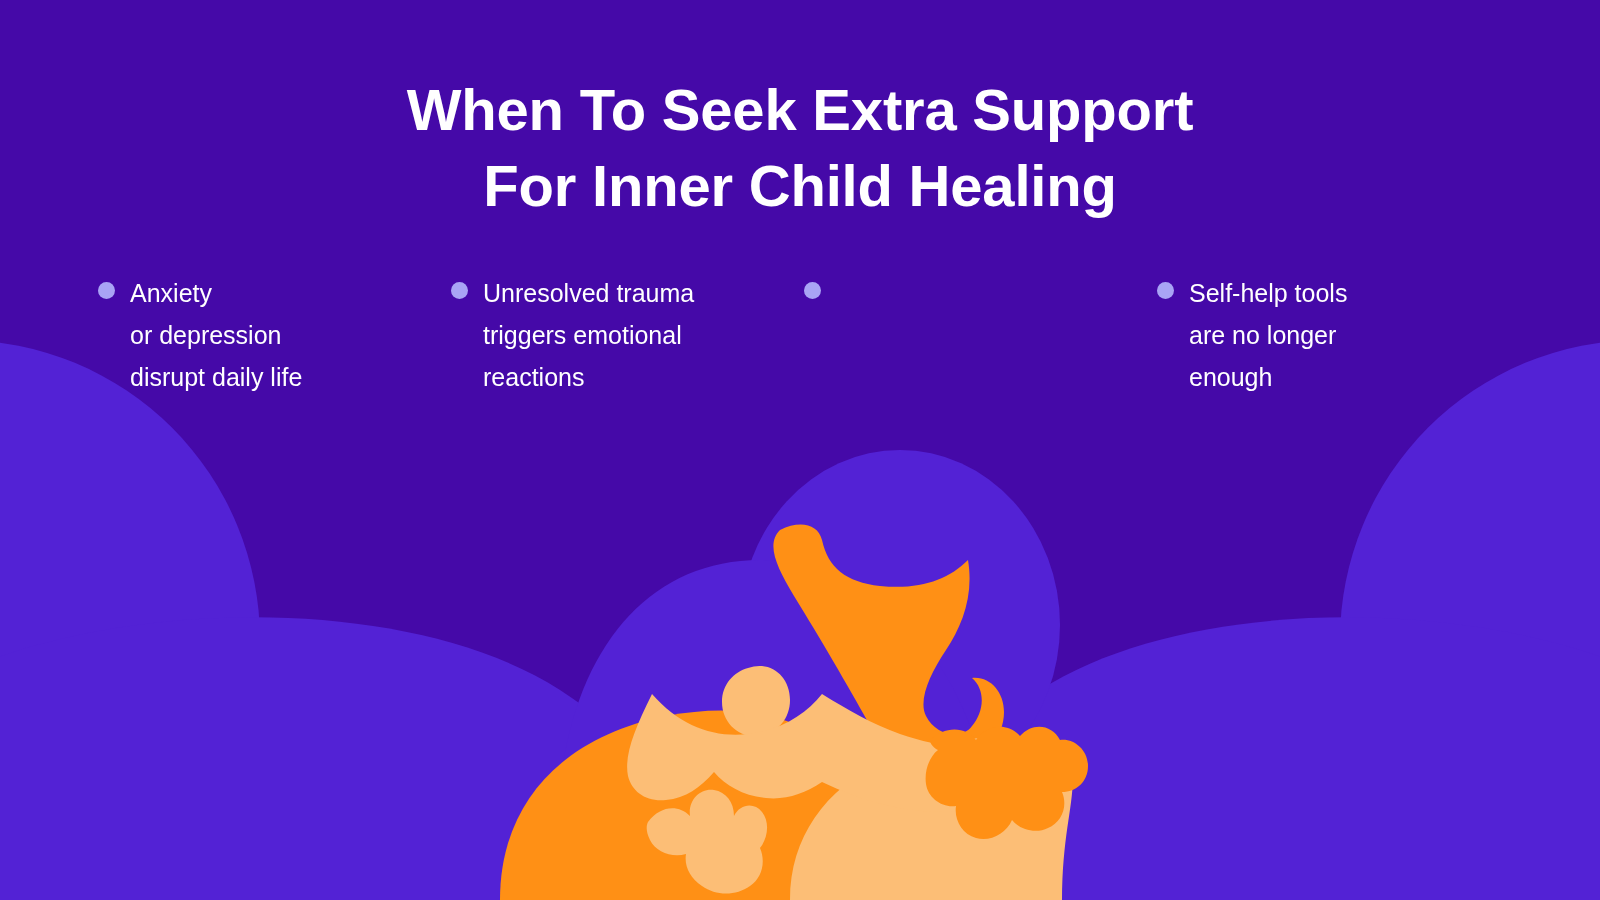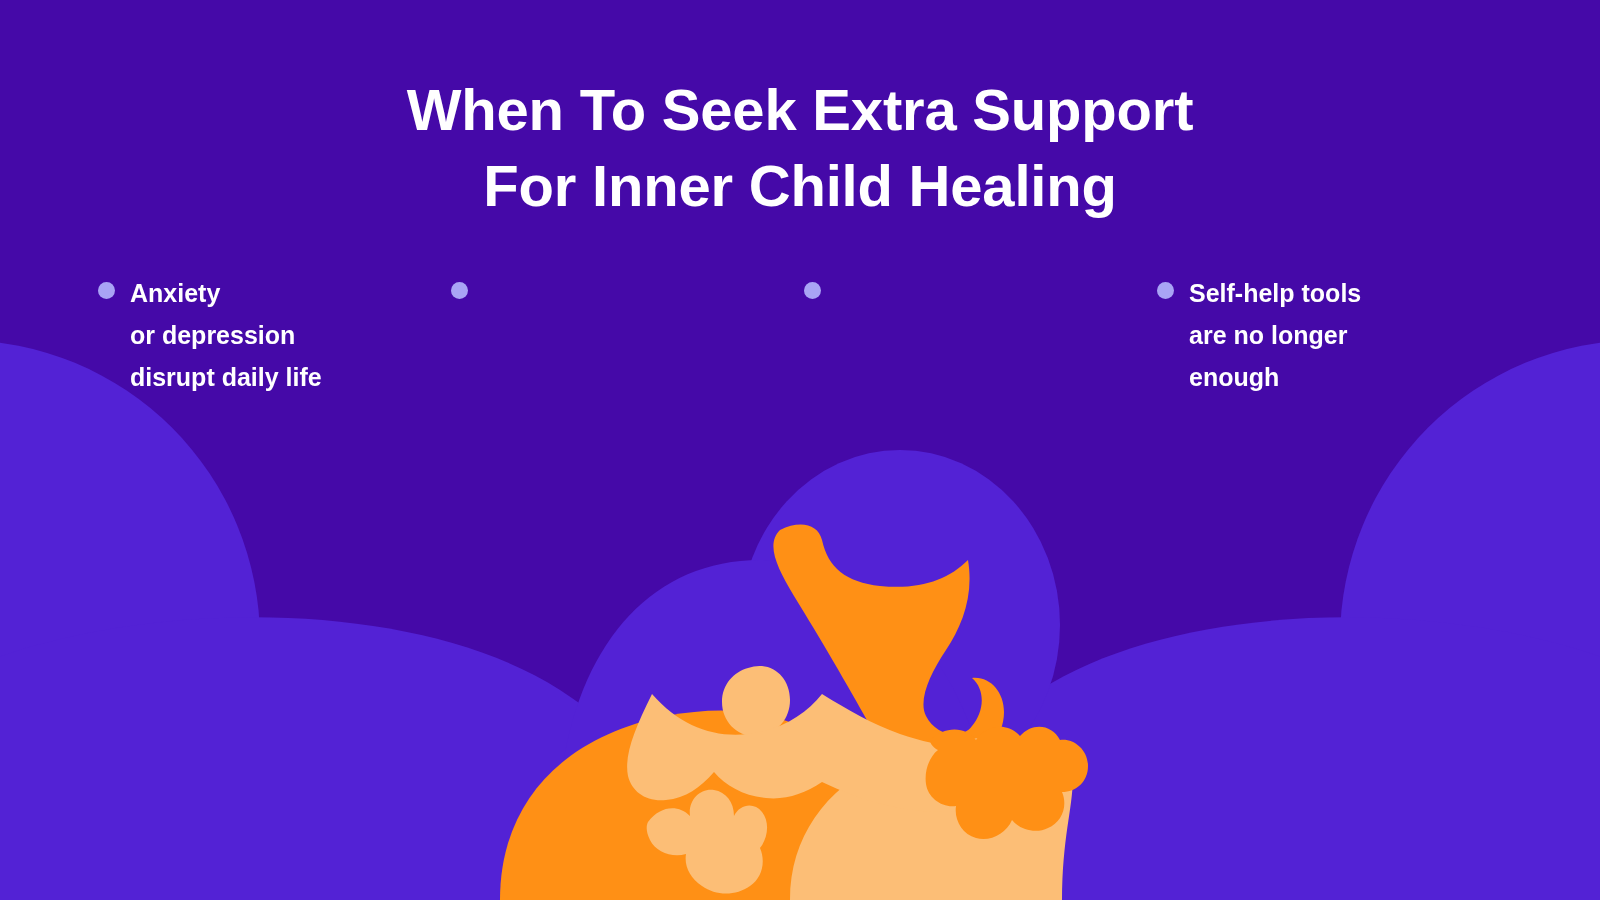--- a/index.html
+++ b/index.html
@@ -70,21 +70,21 @@
     height: 17px;
     border-radius: 50%;
     background: #A9A4F5;
     margin-top: 10px;
     margin-right: 15px;
   }
   .bullet-text {
     color: #ffffff;
     font-size: 25px;
     line-height: 42px;
-    font-weight: 700;
+    font-weight: 400;
     white-space: pre-line;
   }
 </style>
 </head>
 <body>
 
 <div id="slide">
 
   <svg id="bg-svg" viewBox="0 0 1600 900" preserveAspectRatio="none">
     <rect x="0" y="0" width="1600" height="900" fill="#4509A8"></rect>
@@ -147,20 +147,23 @@
 
       <div class="bullet">
         <span class="bullet-dot"></span>
         <span class="bullet-text">Anxiety
 or depression
 disrupt daily life</span>
       </div>
 
       <div class="bullet">
         <span class="bullet-dot"></span>
+        <span class="bullet-text">Unresolved trauma
+triggers emotional
+reactions</span>
       </div>
 
       <div class="bullet">
         <span class="bullet-dot"></span>
       </div>
 
       <div class="bullet">
         <span class="bullet-dot"></span>
         <span class="bullet-text">Self-help tools
 are no longer

